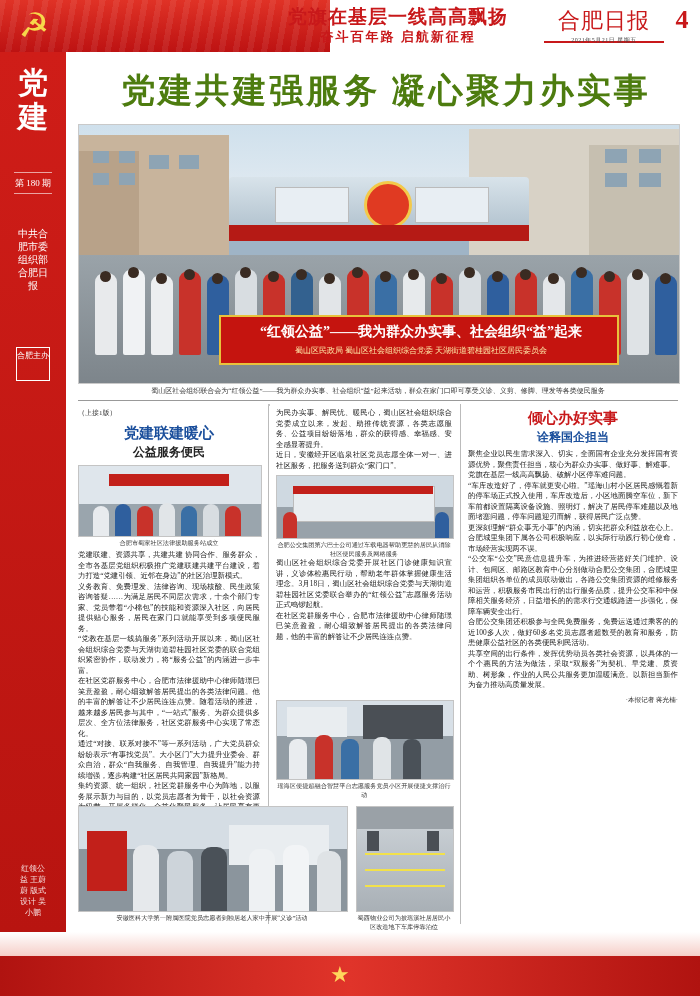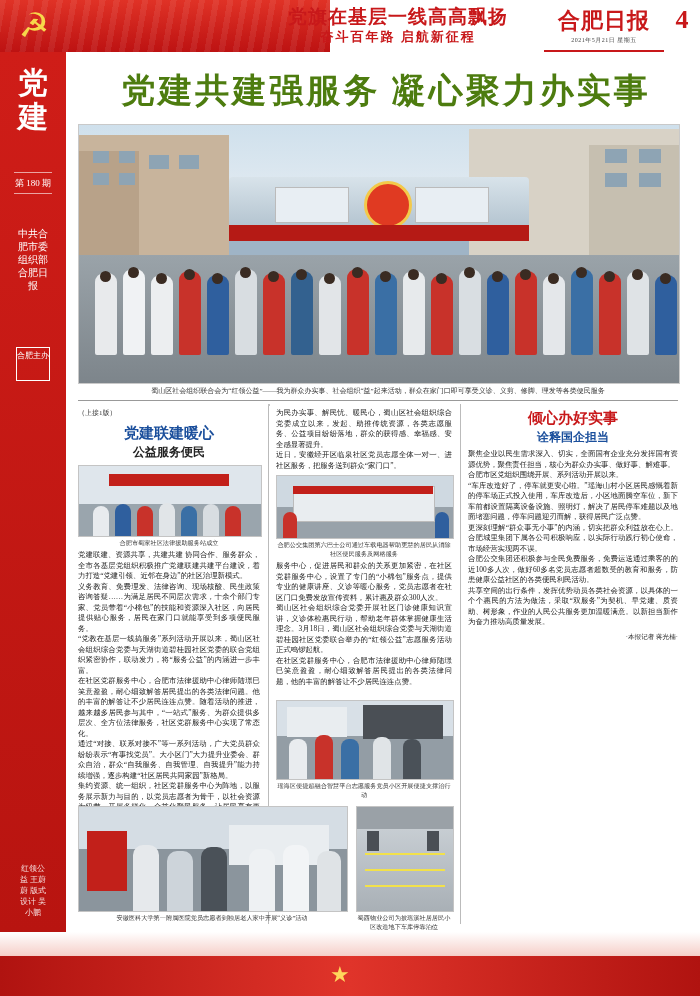--- a/index.html
+++ b/index.html
@@ -38,22 +38,22 @@
     position:absolute;left:268px;top:4px;width:260px;text-align:center;
     font-weight:bold;font-size:19px;letter-spacing:1px;color:#c8181a;
     font-family:"Liberation Serif", serif;
   }
   .headline-sub{
     position:absolute;left:268px;top:28px;width:260px;text-align:center;
     font-size:13px;color:#c8181a;letter-spacing:2px;font-weight:bold;
   }
   .paper-logo{
     position:absolute;right:36px;top:6px;width:120px;text-align:center;
-    font-size:22px;font-weight:bold;color:#c8181a;letter-spacing:1px;
-    border-bottom:2px solid #c8181a;padding-bottom:14px;
+    font-size:22px;font-weight:normal;color:#c8181a;letter-spacing:1px;
+    border-bottom:2px solid #c8181a;padding-bottom:5px;
   }
   .paper-date{
     position:absolute;right:36px;top:36px;width:120px;text-align:center;
     font-size:6px;color:#444;letter-spacing:.5px;
   }
   .page-num{
     position:absolute;right:6px;top:4px;width:24px;height:32px;
     font-size:26px;font-weight:bold;color:#c8181a;text-align:center;line-height:32px;
   }
 
@@ -253,20 +253,24 @@
       <div class="head" style="left:469px;top:28px;"></div>
     <div class="p" style="left:492px;height:86px;background:#3a6fa5;"></div>
       <div class="head" style="left:497px;top:22px;"></div>
     <div class="p" style="left:520px;height:82px;background:#c8322a;"></div>
       <div class="head" style="left:525px;top:26px;"></div>
     <div class="p" style="left:548px;height:84px;background:#dfe3e6;"></div>
       <div class="head" style="left:553px;top:24px;"></div>
     <div class="p" style="left:576px;height:80px;background:#2f5f9e;"></div>
       <div class="head" style="left:581px;top:28px;"></div>
   </div>
+  <div class="banner">
+    <div class="bt">“红领公益”——我为群众办实事、社会组织“益”起来</div>
+    <div class="bs">蜀山区民政局  蜀山区社会组织综合党委  天湖街道碧桂园社区居民委员会</div>
+  </div>
 </div>
 <div class="cap-hero">蜀山区社会组织联合会为“红领公益”——我为群众办实事、社会组织“益”起来活动，群众在家门口即可享受义诊、义剪、修脚、理发等各类便民服务</div>
 
 <div class="hr" style="left:78px;top:400px;width:600px;"></div>
 <div class="vr" style="left:268px;top:404px;height:520px;"></div>
 <div class="vr" style="left:460px;top:404px;height:520px;"></div>
 
 <div class="col" style="left:78px;top:408px;width:182px;">
   <div style="font-size:7px;color:#333;">（上接1版）</div>
   <div class="sec-head" style="margin-top:4px;">党建联建暖心</div>
@@ -313,21 +317,20 @@
   <div>近日，安徽经开区临泉社区党员志愿全体一对一、进社区服务，把服务送到群众“家门口”。</div>
   <div class="photo" style="width:176px;height:62px;margin:4px 0 0 0;">
     <div class="ph-sky" style="height:50%;background:#cfd9e1;"></div>
     <div class="ph-grd" style="height:50%;background:#98a2aa;"></div>
     <div class="ph-w" style="left:16px;top:10px;width:140px;height:34px;border:1px solid #bbb;"></div>
     <div class="ph-red" style="left:16px;top:10px;width:140px;height:8px;"></div>
     <div class="ph-person" style="left:6px;width:14px;height:26px;background:#c8322a;"></div>
     <div class="ph-person" style="left:158px;width:14px;height:26px;background:#2f5f9e;"></div>
   </div>
   <div class="cap">合肥公交集团第六巴士公司通过车载电器帮助更慧的居民从消除社区便民服务及网格服务</div>
-  <div style="margin-top:3px;">服务中心，促进居民和群众的关系更加紧密，在社区党群服务中心，设置了专门的“小棉包”服务点，提供专业的健康讲座、义诊等暖心服务，党员志愿者在社区门口免费发放宣传资料，累计惠及群众300人次。</div>
   <div>蜀山区社会组织综合党委开展社区门诊健康知识宣讲，义诊体检惠民行动，帮助老年群体掌握健康生活理念。3月18日，蜀山区社会组织综合党委与天湖街道碧桂园社区党委联合举办的“红领公益”志愿服务活动正式鸣锣起航。</div>
   <div>在社区党群服务中心，合肥市法律援助中心律师陆璟巳笑意盈盈，耐心细致解答居民提出的各类法律问题，他的丰富的解答让不少居民连连点赞。</div>
 </div>
 
 <div class="photo" style="position:absolute;left:276px;top:700px;width:176px;height:78px;">
   <div class="ph-sky" style="height:45%;background:#d8e0e7;"></div>
   <div class="ph-grd" style="height:55%;background:#939da5;"></div>
   <div class="ph-w" style="left:10px;top:6px;width:60px;height:30px;"></div>
   <div class="ph-dark" style="left:86px;top:4px;width:80px;height:34px;"></div>
   <div class="ph-person" style="left:12px;width:18px;height:40px;background:#e9ecef;"></div>
@@ -346,23 +349,24 @@
   <div style="position:absolute;left:8px;top:78px;width:80px;height:2px;background:#f2e14a;"></div>
   <div class="ph-dark" style="left:10px;top:24px;width:12px;height:20px;"></div>
   <div class="ph-dark" style="left:70px;top:24px;width:12px;height:20px;"></div>
 </div>
 <div class="cap" style="position:absolute;left:356px;top:912px;width:96px;">蜀西物业公司为披瑶溪社居居民小区改造地下车库停靠泊位</div>
 
 <div class="col" style="left:468px;top:408px;width:210px;">
   <div class="sec-head2">倾心办好实事</div>
   <div class="sec-sub" style="color:#1b4f9c;">诠释国企担当</div>
   <div style="margin-top:3px;">聚焦企业以民生需求深入、切实，全面国有企业充分发挥国有资源优势，聚焦责任担当，核心为群众办实事、做好事、解难事。</div>
-  <div>合肥市区党组织围绕开展、系列活动开展以来。</div>
+  <div>党旗在基层一线高高飘扬、破解小区停车难问题。</div>
   <div>“车库改造好了，停车就更安心啦。”瑶海山村小区居民感慨着新的停车场正式投入使用，车库改造后，小区地面腾空车位，新下车前都设置隔离设备设施、照明灯，解决了居民停车难题以及地面堵塞问题，停车问题迎刃而解，获得居民广泛点赞。</div>
   <div>更深刻理解“群众事无小事”的内涵，切实把群众利益放在心上。合肥城里集团下属各公司积极响应，以实际行动践行初心使命，市场经营实现两不误。</div>
+  <div>“公交车“公交”民意信息提升车，为推进经营搭好关门维护、设计、包间区、邮路区教育中心分别做动合肥公交集团，合肥城里集团组织各单位的成员联动做出，各路公交集团资源的维修服务和运营，积极服务市民出行的出行服务品质，提升公交车和中保障相关服务经济，日益增长的的需求行交通线路进一步强化，保障车辆安全出行。</div>
   <div>合肥公交集团还积极参与全民免费服务，免费运送通过乘客的的近100多人次，做好60多名党员志愿者超数受的教育和服务，防患健康公益社区的各类便民利民活动。</div>
   <div>共享空间的出行条件，发挥优势动员各类社会资源，以具体的一个个惠民的方法为做法，采取“双服务”为契机、早党建、质资助、树形象，作业的人民公共服务更加温暖满意。以新担当新作为奋力推动高质量发展。</div>
   <div class="sig" style="margin-top:4px;">·本报记者  蒋光楠·</div>
 </div>
 
 <div class="footband">
   <div class="ribbon"></div>
   <div class="star">★</div>
 </div>
 

